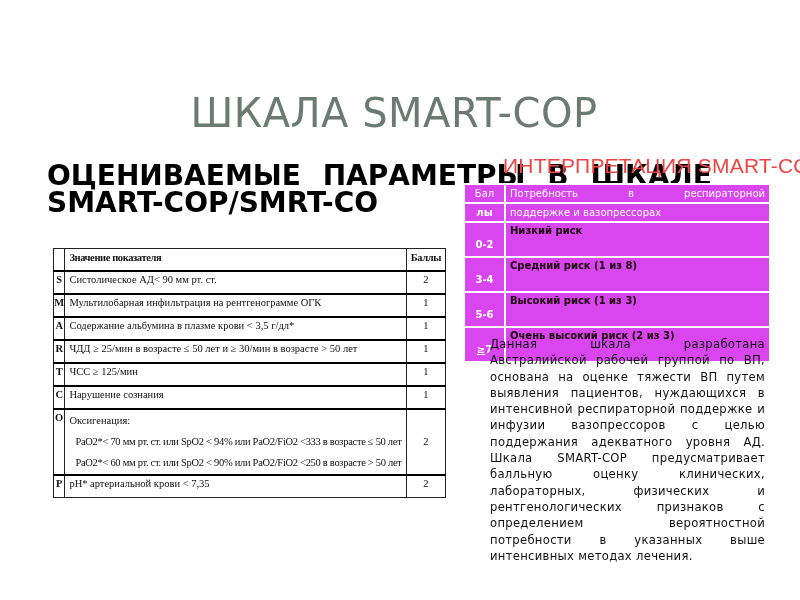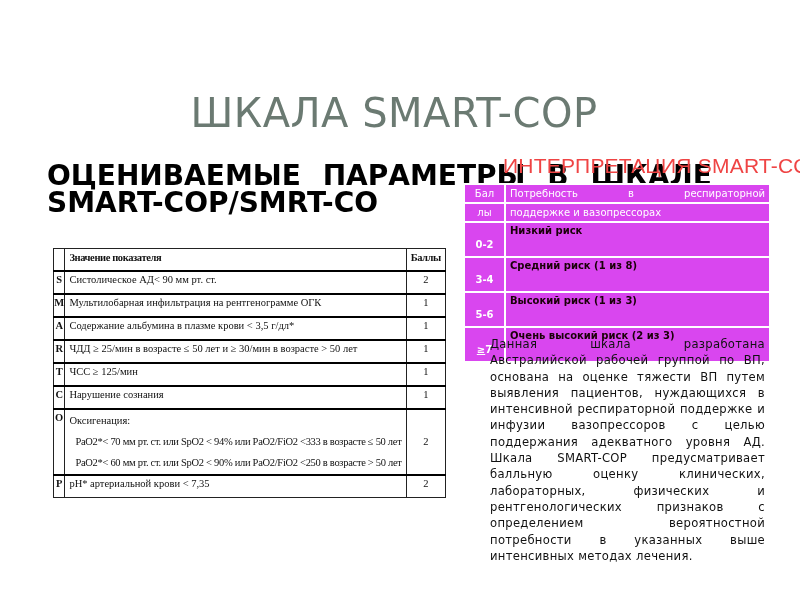--- a/index.html
+++ b/index.html
@@ -132,21 +132,21 @@
       font-weight: bold;
       text-align: left;
       padding: 0 4px;
       height: 21px;
       line-height: 18px;
       vertical-align: top;
       font-size: 10.5px;
       letter-spacing: -0.4px;
     }
     .param-table th.pts-h {
-      text-align: left;
+      text-align: right;
       width: 34px;
     }
     .param-table td.oxy {
       height: 64px;
       line-height: 21px;
       margin-top: 43px;
     }
     .param-table td.oxy .sub-line {
       padding-left: 6px;
       white-space: nowrap;
@@ -184,21 +184,21 @@
 
 <div class="interp-label">ИНТЕРПРЕТАЦИЯ SMART-COP</div>
 
 <table class="interp-table">
   <tbody>
       <tr class="head">
     <td class="score" style="font-weight:normal">Бал</td>
     <td class="need">Потребность в респираторной</td>
   </tr>
   <tr class="head head2">
-    <td class="score" style="font-weight:normal">лы</td>
+    <td class="score" style="font-weight:bold">лы</td>
     <td class="need">поддержке и вазопрессорах</td>
   </tr>
   <tr class="data">
     <td class="score">0-2</td>
     <td class="risk">Низкий риск</td>
   </tr>
   <tr class="data">
     <td class="score">3-4</td>
     <td class="risk">Средний риск (1 из 8)</td>
   </tr>

